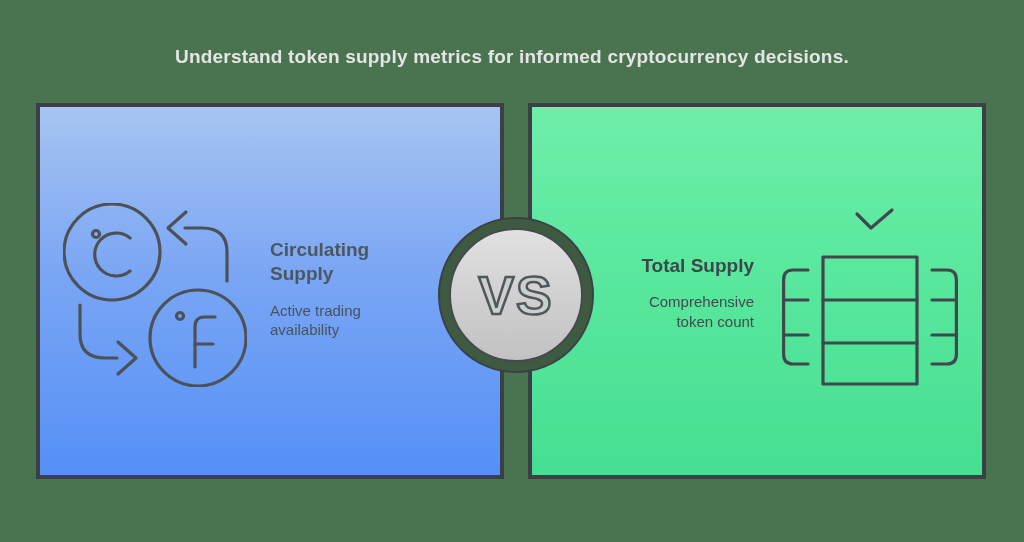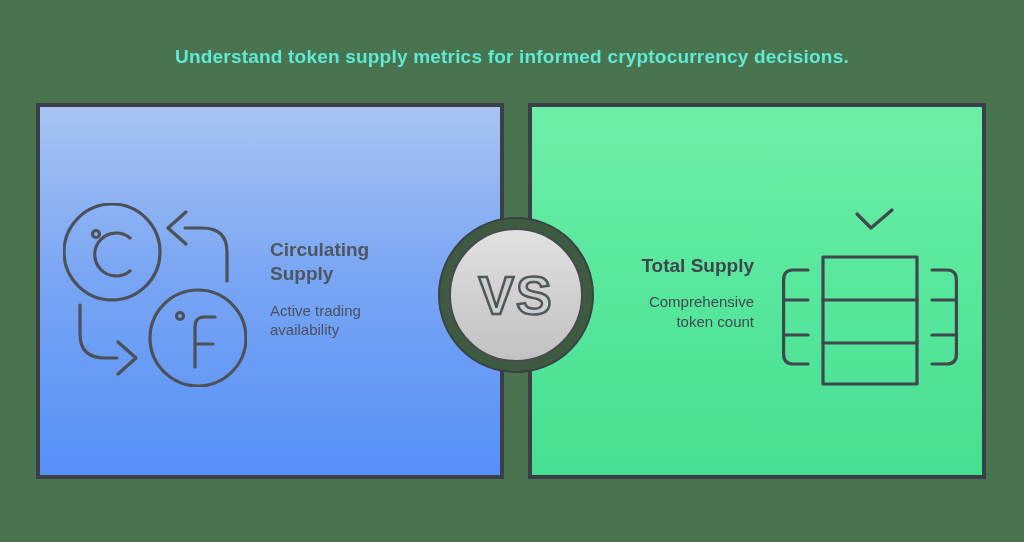--- a/index.html
+++ b/index.html
@@ -19,21 +19,21 @@
     inset: 0;
   }
   .title {
     position: absolute;
     top: 46px;
     left: 0;
     width: 100%;
     text-align: center;
     font-size: 19px;
     font-weight: 700;
-    color: #5eead4;
+    color: #e5e5e5;
     letter-spacing: 0.2px;
   }
   .panel {
     position: absolute;
     top: 103px;
     height: 376px;
     border: 4px solid #3a4046;
     box-sizing: border-box;
   }
   .panel-left {

